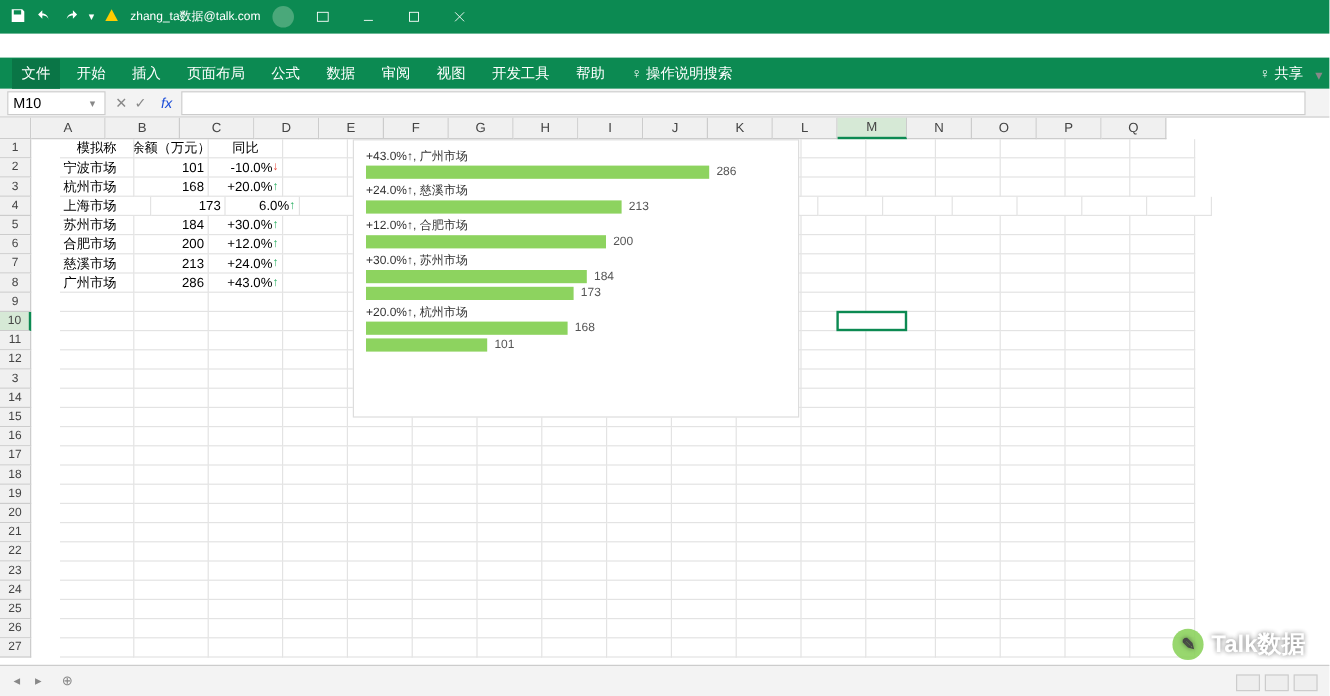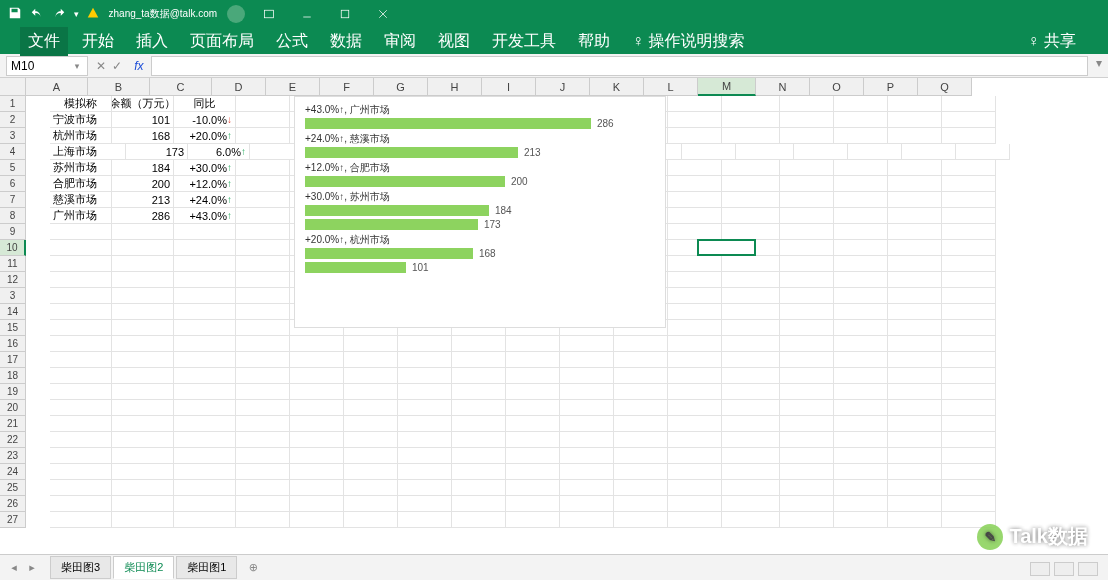--- a/index.html
+++ b/index.html
@@ -6,21 +6,21 @@
 body { width:1108px; height:580px; background:#fff; overflow:hidden; position:relative; }
 .titlebar { height:28px; background:#0c8a52; display:flex; align-items:center; color:#fff; font-size:11px; }
 .qat { display:flex; gap:8px; padding:0 8px; align-items:center; }
 .qat span svg { width:14px; height:14px; fill:#fff; }
 .title-center { flex:1; text-align:center; }
 .title-right { display:flex; align-items:center; gap:10px; padding-right:8px; }
 .winbtn { width:28px; height:28px; display:flex; align-items:center; justify-content:center; }
 .winbtn svg { width:12px; height:12px; stroke:#fff; fill:none; stroke-width:1; }
 .avatar { width:18px;height:18px;border-radius:50%;background:#4aa87a;display:inline-block; }
 .warn svg{width:12px;height:12px;fill:#ffcc00;}
-.ribbon-tabs { height:26px; background:#0c8a52; display:flex; align-items:center; padding:0 20px; color:#fff; font-size:16px; justify-content:space-between;}
+.ribbon-tabs { height:26px; background:#0c8a52; display:flex; align-items:center; padding:0 10px; color:#fff; font-size:12px; justify-content:space-between;margin-top:20px;}
 .tabs-left{display:flex;gap:6px;align-items:center;}
 .tab { padding:4px 8px; cursor:pointer; }
 .tab.file { background:#0a7546; }
 .share{padding-right:12px;}
 .namebox-row { height:24px; background:#f3f3f3; display:flex; align-items:center; border-bottom:1px solid #d0d0d0; font-size:12px;}
 .namebox { width:82px; border:1px solid #ccc; background:#fff; height:20px; margin-left:6px; padding:0 4px; display:flex; align-items:center; }
 .nb-drop{width:12px;display:flex;justify-content:center;}
 .fx-btns{display:flex;gap:6px;margin:0 8px;color:#888;}
 .fx-btns span{cursor:pointer;}
 .fx-label{font-style:italic;color:#1d4ed8;margin-left:6px;}
@@ -748,25 +748,20 @@
           <div class="bar" style="width: 101px; background: rgb(141, 211, 95);"></div>
           <div class="bar-val">101</div>
         </div>
       </div>
     </div>
 </div>
 
 <div class="sheettabs">
   <span class="navbtn">◂</span>
   <span class="navbtn">▸</span>
-  <span id="sheets-holder" style="display:flex;gap:2px;margin-left:8px;">
-      <div class="sheettab">柴田图3</div>
-      <div class="sheettab active">柴田图2</div>
-      <div class="sheettab">柴田图1</div>
-    </span>
   <span class="navbtn" style="margin-left:6px;">⊕</span>
   <div class="zoom-area">
     <div class="zb"></div>
       <div class="zb"></div>
       <div class="zb"></div>
   </div>
 </div>
 
 <div class="watermark">
   <span class="wm-badge">✎</span>

